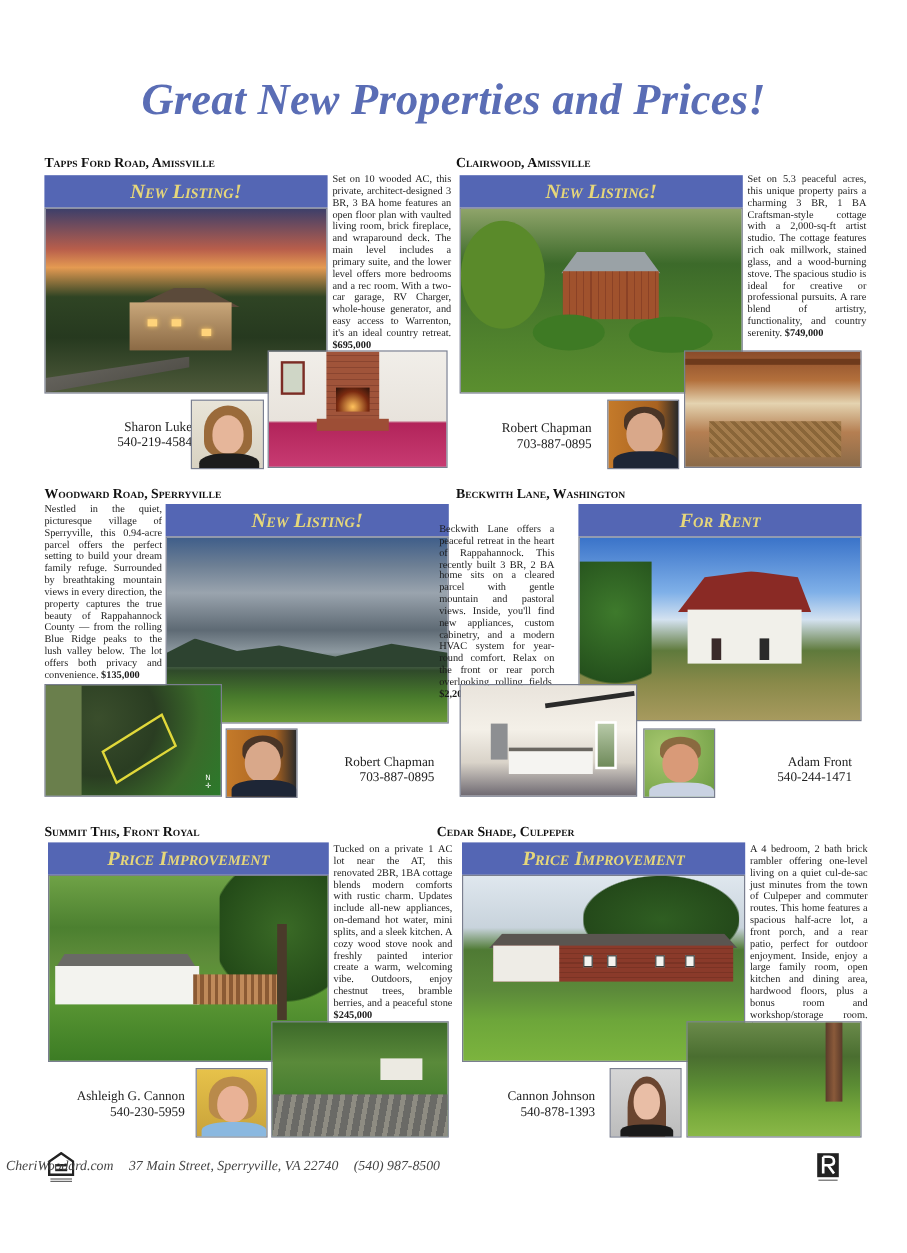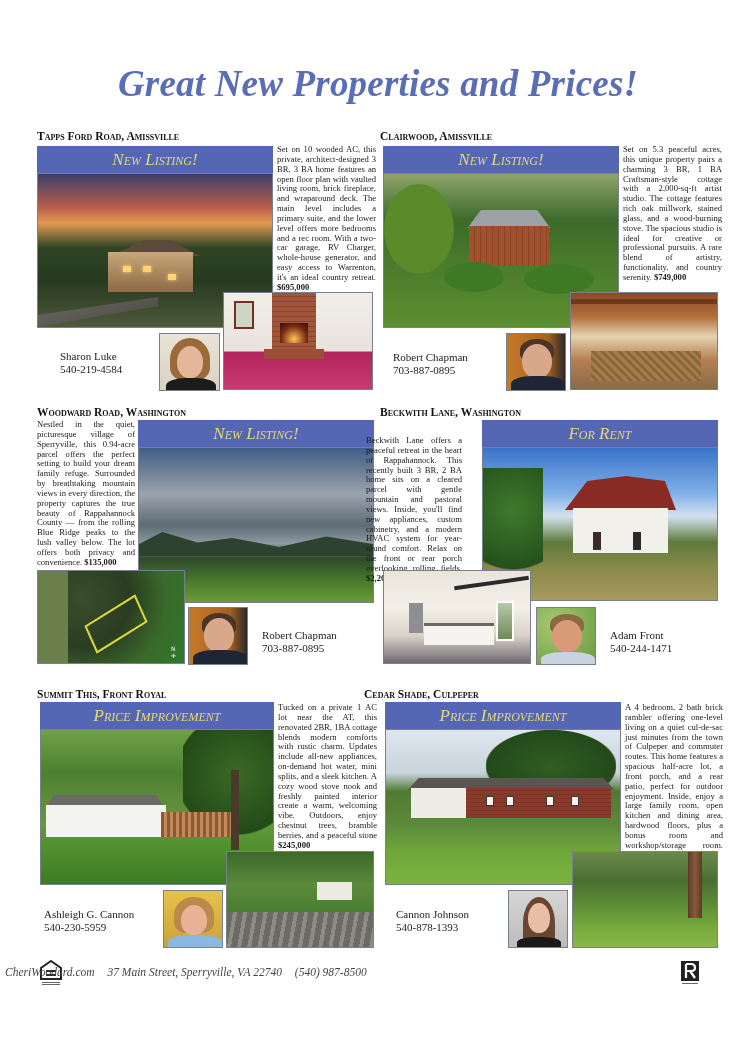--- a/index.html
+++ b/index.html
@@ -10,31 +10,31 @@
     position: absolute; left: 0; top: 62px; width: 756px; text-align: center;
     font-family: "Liberation Serif", serif; font-style: italic; font-weight: bold;
     font-size: 37px; color: #5a6db5; letter-spacing: 0.2px;
   }
   .sec-title {
     position: absolute; font-family: "Liberation Serif", serif; font-weight: bold;
     font-variant: small-caps; font-size: 11.5px; color: #111; white-space: nowrap; 
   }
   .banner {
     position: absolute; background: #5466b4; color: #e6d77a;
-    font-family: "Liberation Serif", serif; font-style: italic; font-weight: normal;
+    font-family: "Liberation Serif", serif; font-style: italic; font-weight: bold;
     font-variant: small-caps; font-size: 17px; text-align: center; line-height: 27px; height: 27px;
   }
   .desc {
     position: absolute; font-family: "Liberation Serif", serif; font-size: 8.6px;
     line-height: 9.85px; text-align: justify; color: #1a1a1a; hyphens: manual;
   }
   .desc .price { font-weight: bold; }
 
   .photo { position: absolute; border: 1px solid #7a7f8f; overflow: hidden; }
-  .agent { position: absolute; text-align: left; font-family: "Liberation Serif", serif; font-size: 11px; line-height: 13px; color: #222; }
+  .agent { position: absolute; text-align: right; font-family: "Liberation Serif", serif; font-size: 11px; line-height: 13px; color: #222; }
 
   
   .sunset { background: linear-gradient(180deg, #3d3f6a 0%, #b85e4b 22%, #e49a52 32%, #2f4424 48%, #26391f 70%, #4e5a3a 100%); }
   .sunset .house { position:absolute; left:70px; top:78px; width:85px; height:40px; background: linear-gradient(#c9a77a, #8b6a45); }
   .sunset .roof { position:absolute; left:62px; top:66px; width:100px; height:16px; background:#5b4a3a; clip-path: polygon(10% 100%, 45% 0, 70% 0, 100% 100%); }
   .sunset .win { position:absolute; width:8px; height:6px; background:#ffd37a; box-shadow: 0 0 4px #ffcc66; }
   .sunset .drive { position:absolute; left:0; bottom:0; width:120px; height:30px; background: linear-gradient(160deg, #6c6a64, #48463f); clip-path: polygon(0 60%, 100% 0, 100% 30%, 0 100%); }
 
   .fireplace { background: linear-gradient(180deg, #f1eee9 0%, #e8e3dc 60%, #b2245a 62%, #c83b72 100%); }
   .fireplace .chimney { position:absolute; left:48px; top:0; width:44px; height:58px; background: repeating-linear-gradient(0deg, #a0543a 0 4px, #8a4530 4px 5px); }
@@ -164,21 +164,21 @@
     <div class="p-face" style="left:15px; top:10px; width:30px; height:34px; background:#d9a88a;"></div>
     <div class="p-body" style="left:4px; top:42px; width:54px; height:20px; background:#1e2636;"></div>
   </div>
   <div class="photo studio" style="left:570px; top:292px; width:148px; height:98px;">
     <div class="beam"></div>
       <div class="rug"></div>
   </div>
 </div>
 
 <div>
-  <div class="sec-title" style="left:37px; top:406px; width:338px;">Woodward Road, Washington</div>
+  <div class="sec-title" style="left:37px; top:406px; width:338px;">Woodward Road, Sperryville</div>
   <div class="desc" style="left:37px; top:420px; width:98px;">
     <span>Nestled in the quiet, picturesque village of Sperryville, this 0.94-acre parcel offers the perfect setting to build your dream family refuge. Surrounded by breathtaking mountain views in every direction, the property captures the true beauty of Rappahannock County — from the rolling Blue Ridge peaks to the lush valley below. The lot offers both privacy and convenience.</span> <span class="price">$135,000</span>
   </div>
   <div class="banner" style="left:138px; top:420px; width:236px;">New Listing!</div>
   <div class="photo storm" style="left:138px; top:447px; width:236px; height:156px;">
     <div class="mtn"></div>
   </div>
   <div class="photo aerial" style="left:37px; top:570px; width:148px; height:94px;">
     <div class="field"></div>
       <div class="lot"></div>

